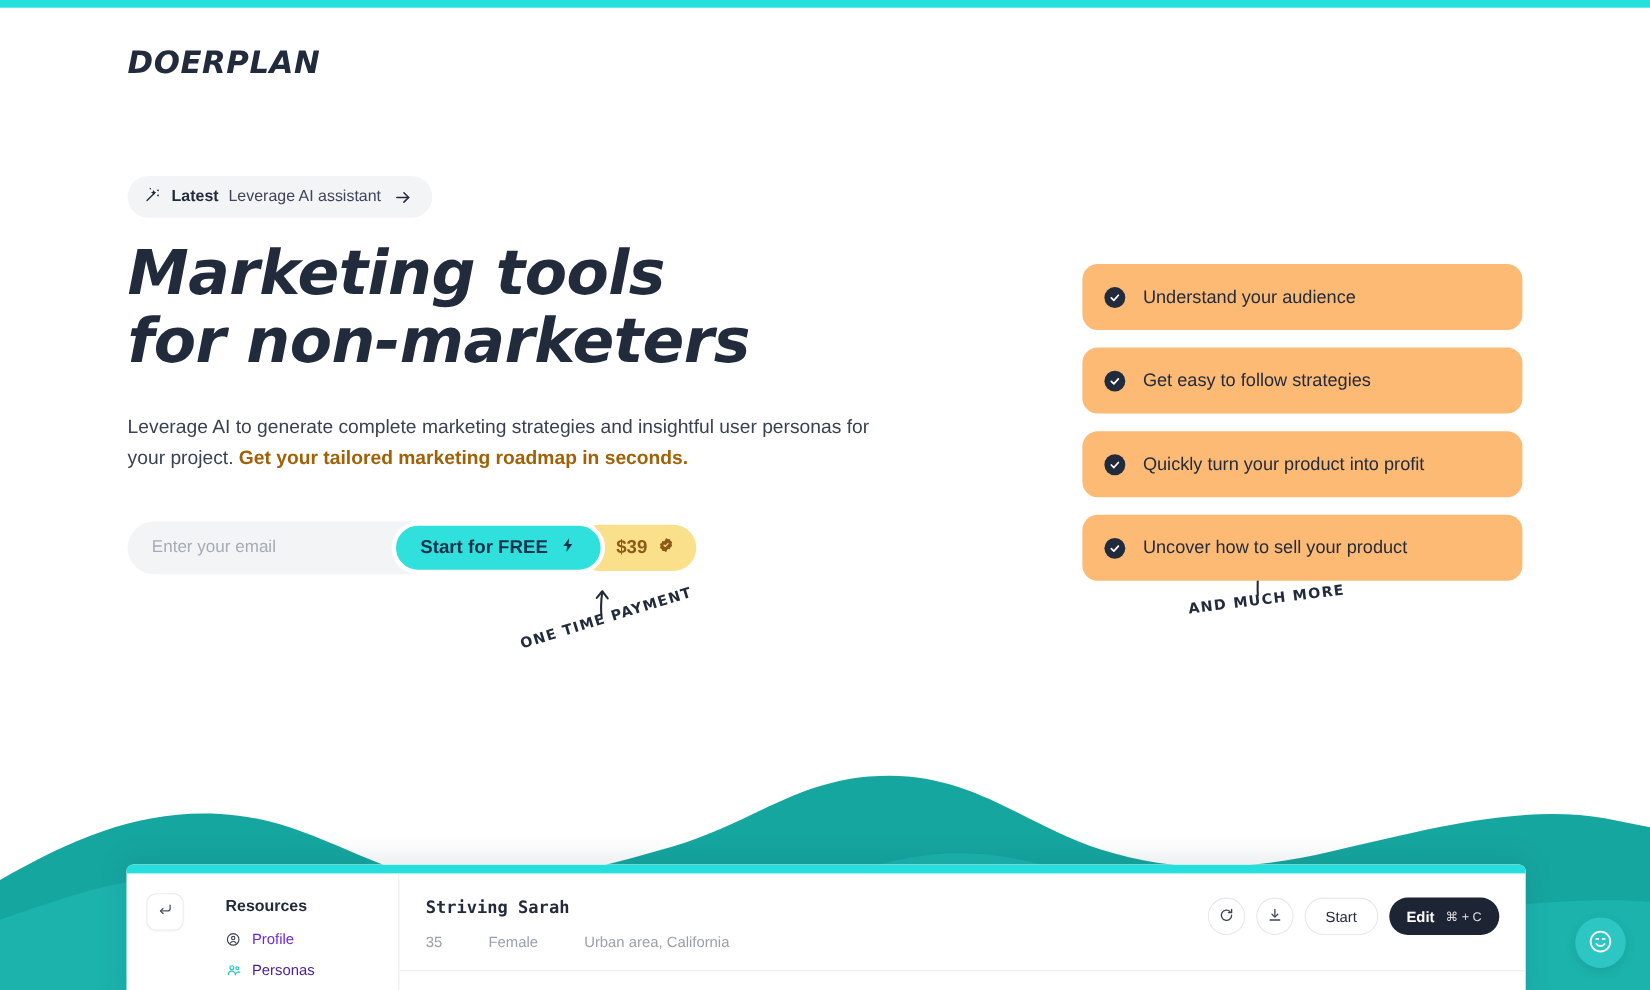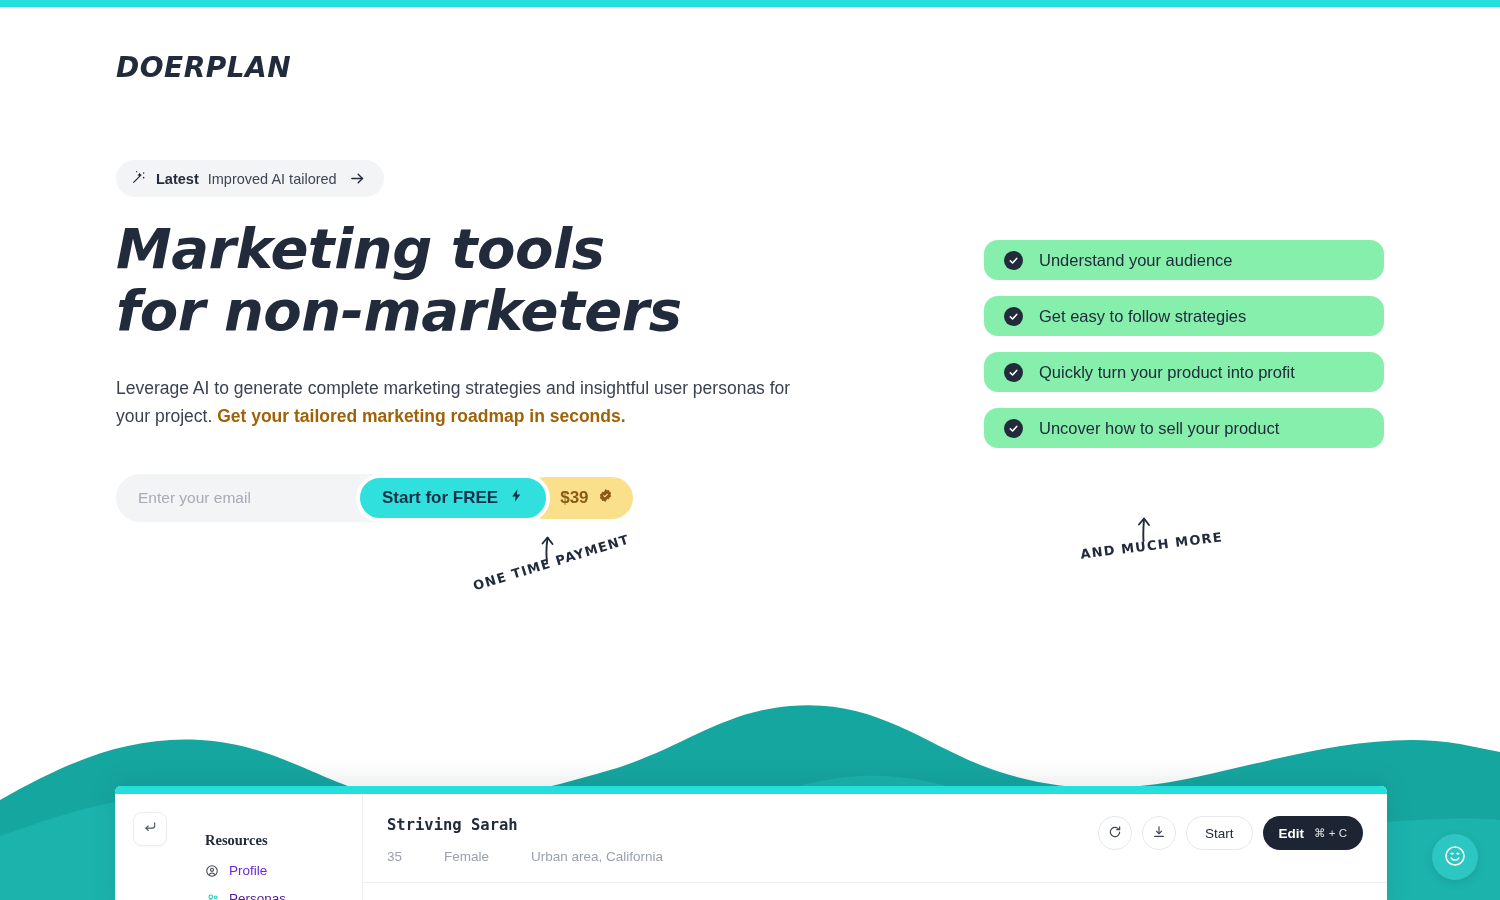--- a/index.html
+++ b/index.html
@@ -14,21 +14,21 @@
 
   
   .accent-bar {
     position: absolute; top: 0; left: 0; width: 1500px; height: 7px;
     background: #25dfdc;
     z-index: 40;
   }
 
   
   .header {
-    position: absolute; top: 24px; left: 0; width: 1500px; height: 88px;
+    position: absolute; top: 13px; left: 0; width: 1500px; height: 88px;
     display: flex; align-items: center; z-index: 30;
   }
   .logo {
     position: absolute; left: 116px; top: 27px;
     font-size: 28px; font-weight: 800; font-style: italic;
     letter-spacing: 0.5px; color: #222b3b;
     font-family: "DejaVu Sans", sans-serif;
   }
   .header-right {
     position: absolute; right: 110px; top: 20px;
@@ -124,22 +124,22 @@
     white-space: nowrap;
   }
   .note-otp { left: 470px; top: 555px; transform: rotate(-17deg); }
   .note-more { left: 1080px; top: 538px; transform: rotate(-7deg); }
   .arrow-otp { position: absolute; left: 537px; top: 535px; }
   .arrow-more { position: absolute; left: 1134px; top: 516px; }
 
   
   .features { position: absolute; left: 984px; top: 240px; width: 400px; }
   .feature-pill {
-    background: #86efac; border-radius: 14px;
-    height: 40px; margin-bottom: 16px;
+    background: #fdba74; border-radius: 14px;
+    height: 60px; margin-bottom: 16px;
     display: flex; align-items: center; gap: 16px;
     padding-left: 20px;
   }
   .feature-pill .check {
     width: 19px; height: 19px; border-radius: 50%;
     background: #222b3b; color: #fff;
     display: flex; align-items: center; justify-content: center;
     flex: 0 0 auto;
   }
   .feature-pill .ftext { font-size: 16.5px; color: #222b3b; }
@@ -165,24 +165,23 @@
     background: #fff; border: 1px solid #ecedf0;
     display: flex; align-items: center; justify-content: center;
     color: #4b5565; cursor: pointer;
     box-shadow: 0 1px 2px rgba(0,0,0,0.04);
   }
   .app-sidebar {
     width: 178px; border-right: 1px solid #eceef1;
     padding: 22px 0 0 20px;
   }
   .side-title {
-    font-family: Liberation Serif, serif;
+    font-family: Liberation Sans, sans-serif;
     font-size: 14.5px; font-weight: 700; color: #222b3b;
     margin-bottom: 14px;
-    margin-top: 16px;
   }
   .side-item {
     display: flex; align-items: center; gap: 9px;
     font-size: 13.5px; color: #6d28d9;
     margin-bottom: 13px; cursor: pointer;
   }
   .side-item.active { color: #4c1d95; }
   .side-item .si-ico { display: flex; align-items: center; width: 15px; }
 
   .app-main { flex: 1; position: relative; padding: 22px 0 0 24px; }
@@ -248,21 +247,21 @@
       <span>
         <svg width="16" height="16" viewBox="0 0 24 24" fill="none" stroke="#222b3b" stroke-width="1.8" stroke-linecap="round">
           <path d="M4 20L14 10"></path>
           <path d="M13 5.5l1.2 2.4 2.4 1.2-2.4 1.2L13 12.7l-1.2-2.4L9.4 9.1l2.4-1.2z" fill="#222b3b" stroke="none"></path>
           <circle cx="19" cy="6" r="1.2" fill="#222b3b" stroke="none"></circle>
           <circle cx="19" cy="13" r="1.2" fill="#222b3b" stroke="none"></circle>
           <circle cx="8.5" cy="4" r="1" fill="#222b3b" stroke="none"></circle>
         </svg>
       </span>
       <span class="b-latest">Latest</span>
-      <span class="b-text">Improved AI tailored</span>
+      <span class="b-text">Leverage AI assistant</span>
       <span class="b-arrow">
         <svg width="17" height="17" viewBox="0 0 24 24" fill="none" stroke="currentColor" stroke-width="2" stroke-linecap="round" stroke-linejoin="round">
           <path d="M4 12h15"></path>
             <path d="M13 6l6 6-6 6"></path>
         </svg>
       </span>
     </div>
 
     <h1 class="headline">Marketing tools
 for non-marketers</h1>

